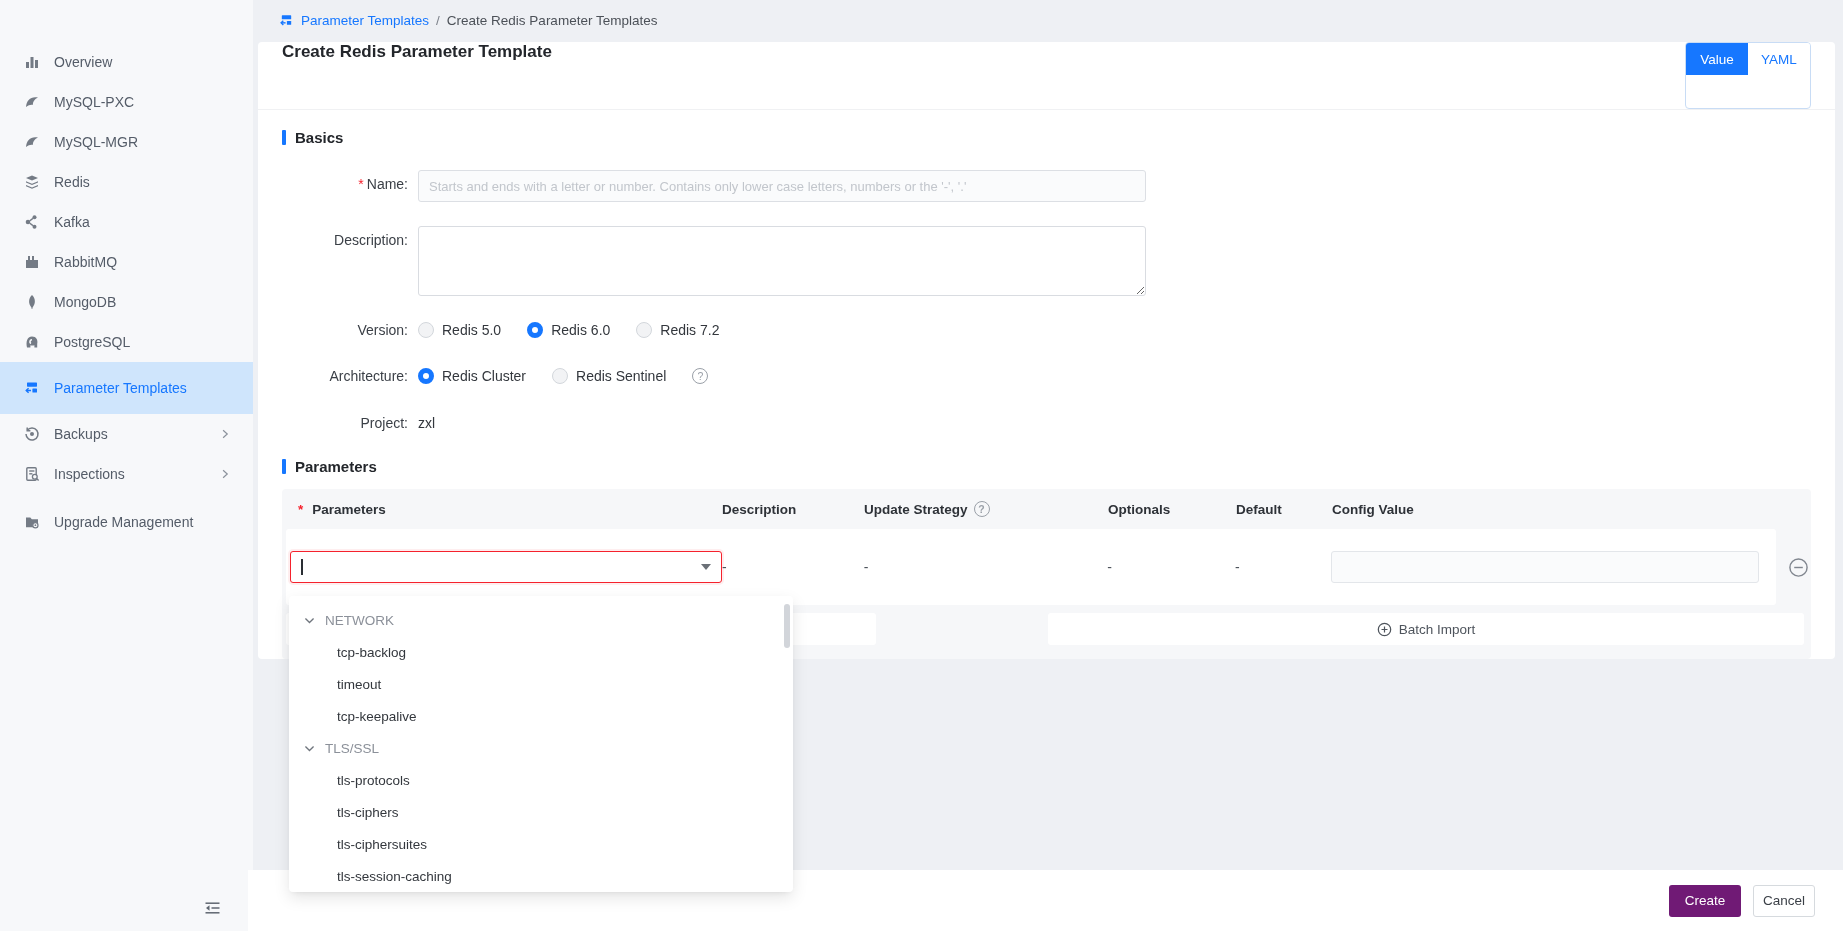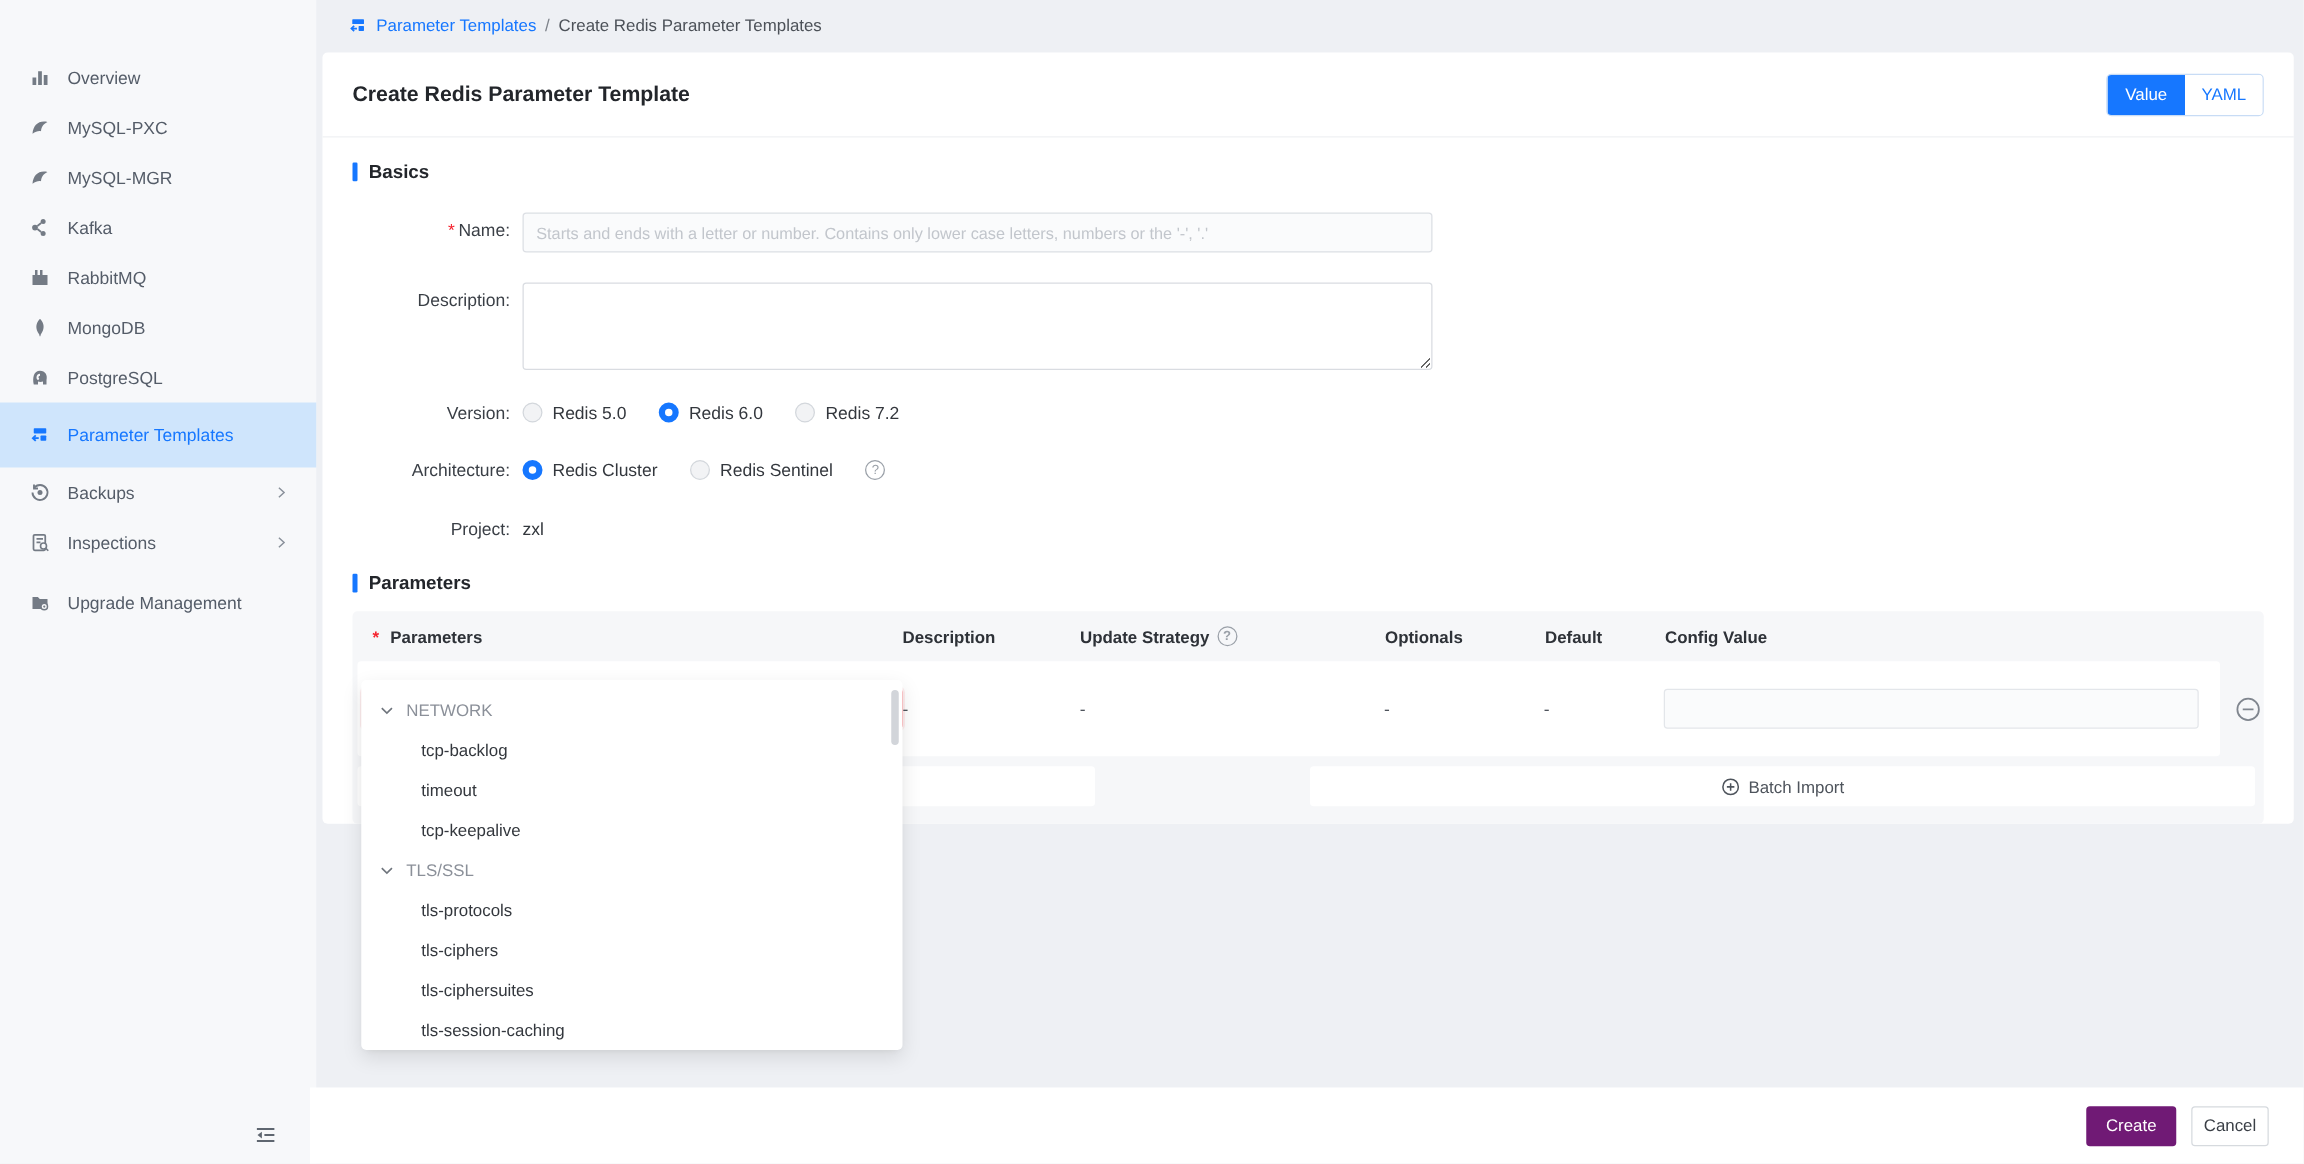--- a/index.html
+++ b/index.html
@@ -22,21 +22,21 @@
 
   
   .main { flex:1; position:relative; height:100%; }
   .breadcrumb { height:40px; display:flex; align-items:center; gap:7px; padding-left:26px; font-size:13.5px; }
   .breadcrumb .bc-icon { width:15px; height:15px; color:#1677ff; }
   .bc-link { color:#1677ff; cursor:pointer; }
   .bc-sep { color:#7d828a; }
   .bc-current { color:#4c5158; }
 
   .card { position:absolute; left:5px; right:8px; top:42px; height:617px; background:#fff; border-radius:4px; }
-  .card-header { height:68px; display:flex; align-items:center; justify-content:space-between;
+  .card-header { height:68px; display:flex; justify-content:space-between;
                  padding:0 24px; border-bottom:1px solid #f0f1f3; }
   .page-title { font-size:17px; font-weight:bold; color:#23262b; }
   .toggle { display:flex; border-radius:4px; overflow:hidden; border:1px solid #c8dcf5; }
   .toggle .tg { width:62px; height:32px; display:flex; align-items:center; justify-content:center;
                 font-size:13.5px; cursor:pointer; }
   .tg-form { background:#1677ff; color:#fff; }
   .tg-yaml { background:#fff; color:#1677ff; }
 
   .card-body { padding:0 24px; }
   .sec-title { display:flex; align-items:center; gap:9px; margin-top:19px; font-size:15px; font-weight:bold; color:#23262b; }
@@ -84,21 +84,21 @@
   .row-action { display:flex; align-items:center; padding-left:12px; color:#80868f; }
   .minus-circle { width:21px; height:21px; cursor:pointer; }
   .btn-strip { display:flex; margin-top:8px; margin-left:4px; }
   .add-bar { width:590px; height:32px; background:#fff; border-radius:3px; cursor:pointer; }
   .strip-gap { width:172px; }
   .batch-bar { width:756px; height:32px; background:#fff; border-radius:3px; display:flex; align-items:center;
                justify-content:center; gap:7px; color:#4e545c; font-size:13.5px; cursor:pointer; }
   .batch-bar svg { width:15px; height:15px; color:#4e545c; }
 
   
-  .dropdown { position:absolute; left:36px; top:544px; width:433px; height:296px; background:#fff; border-radius:4px;
+  .dropdown { position:absolute; left:36px; top:596px; width:504px; height:296px; background:#fff; border-radius:4px;
               box-shadow:0 3px 6px -4px rgba(0,0,0,.12), 0 6px 16px rgba(0,0,0,.10); z-index:20; overflow:hidden;
               padding-top:8px; }
   .dd-group { height:32px; display:flex; align-items:center; gap:9px; padding-left:14px; color:#8b9099;
               font-size:13.5px; cursor:pointer; }
   .dd-group svg { width:13px; height:13px; color:#6f757d; }
   .dd-item { height:32px; display:flex; align-items:center; padding-left:48px; color:#33373d; font-size:13.5px; cursor:pointer; }
   .dd-scroll { position:absolute; right:3px; top:8px; width:6px; height:44px; background:#d2d5da; border-radius:3px; cursor:grab; }
 
   
   .footer { position:absolute; left:-5px; right:0; bottom:0; height:61px; background:#fff;
@@ -133,20 +133,30 @@
       <span class="lbl">MySQL-PXC</span>
     </div>
 
     <div class="side-item">
       <svg viewBox="0 0 16 16">
           <path fill="currentColor" d="M2 13 C2.5 6 7 2 14 3.5 C10 5.5 9 8 8.8 11 C6.5 10.5 4.5 11.5 2 13 Z"></path>
         </svg>
       <span class="lbl">MySQL-MGR</span>
     </div>
 
+    <div class="side-item">
+      <svg viewBox="0 0 16 16">
+          <g fill="currentColor">
+            <path d="M8 1.5 L14 4 8 6.5 2 4 Z"></path>
+            <path d="M2 7.2 L8 9.7 14 7.2 14 8.4 8 10.9 2 8.4 Z"></path>
+            <path d="M2 11 L8 13.5 14 11 14 12.2 8 14.7 2 12.2 Z"></path>
+          </g>
+        </svg>
+      <span class="lbl">Redis</span>
+    </div>
 
     <div class="side-item">
       <svg viewBox="0 0 16 16">
           <g fill="currentColor">
             <circle cx="10.5" cy="3.2" r="2"></circle>
             <circle cx="10.5" cy="12.8" r="2"></circle>
             <circle cx="4" cy="8" r="2.3"></circle>
           </g>
           <g stroke="currentColor" stroke-width="1.4" fill="none">
             <path d="M5.9 6.8 L8.9 4.4"></path>

